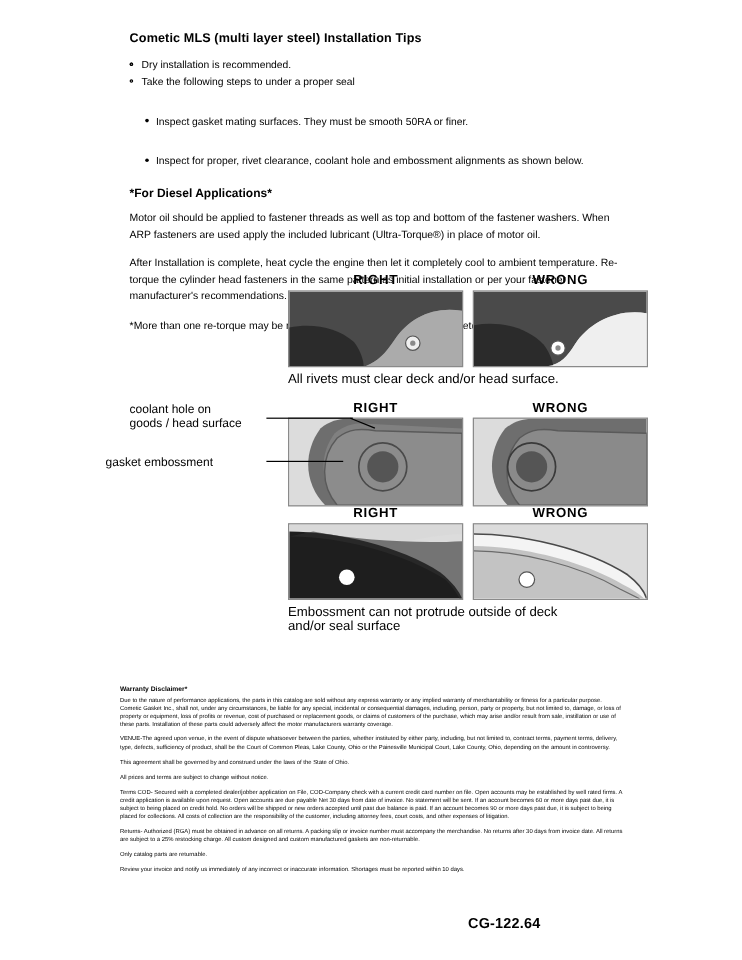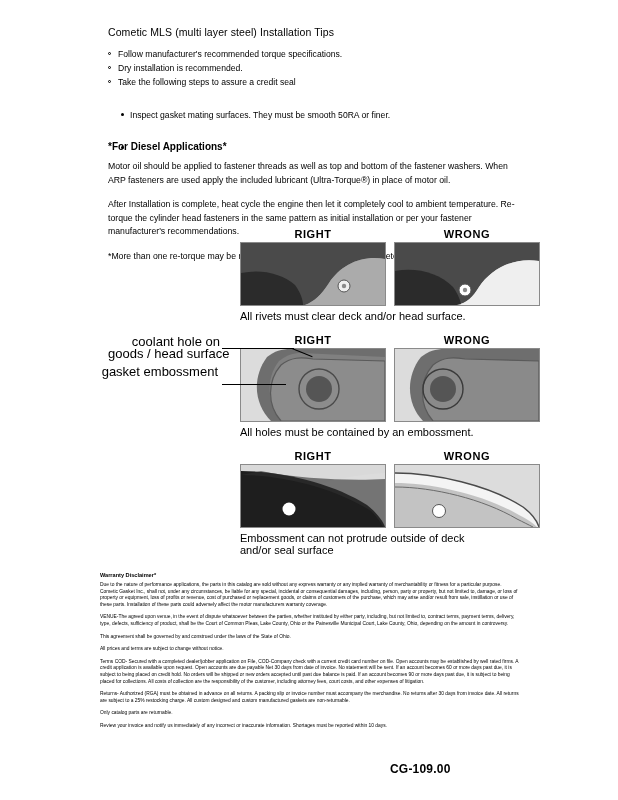--- a/index.html
+++ b/index.html
@@ -24,21 +24,21 @@
   }
   .content {
     position: absolute;
     left: 108px;
     top: 26px;
     width: 420px;
   }
 
   h1.title {
     font-size: 10.5px;
-    font-weight: normal;
+    font-weight: bold;
     margin: 0 0 9px 0;
     letter-spacing: 0.1px;
   }
   .bullet-list {
     margin: 0;
     padding: 0;
     list-style: none;
   }
   .bullet-list li {
     font-size: 8.6px;
@@ -123,23 +123,22 @@
   .caption {
     font-size: 11px;
     margin-top: 4px;
     margin-bottom: 12px;
     line-height: 12px;
   }
 
   
   .annot {
     position: absolute;
-    font-size: 13px;
+    font-size: 10px;
     line-height: 12px;
-    text-align: right;
     white-space: nowrap;
   }
   .leader {
     position: absolute;
     background: #000;
     height: 1px;
   }
 
   
   .warranty {
@@ -172,39 +171,39 @@
 <body>
 
 <div class="page">
 
   <div class="content">
     <h1 class="title">Cometic MLS (multi layer steel) Installation Tips</h1>
 
     <ul class="bullet-list">
       <li>
         <span class="hollow-dot"></span>
-        <span>Follow manufacturer's recommended torque specifications.</span>
       </li>
       <li>
         <span class="hollow-dot"></span>
         <span>Dry installation is recommended.</span>
       </li>
       <li>
         <span class="hollow-dot"></span>
-        <span>Take the following steps to assure a credit seal</span>
+        <span>Take the following steps to under a proper seal</span>
       </li>
     </ul>
 
     <ul class="sub-list">
       <li>
         <span class="solid-dot"></span>
         <span>Inspect gasket mating surfaces.  They must be smooth 50RA or finer.</span>
       </li>
       <li>
         <span class="solid-dot"></span>
+        <span>Inspect for proper, rivet clearance, coolant hole and embossment alignments as shown below.</span>
       </li>
     </ul>
 
     <h2 class="subhead">*For Diesel Applications*</h2>
     <p class="para">Motor oil should be applied to fastener threads as well as top and bottom of the fastener washers. When ARP fasteners are used apply the included lubricant (Ultra-Torque®) in place of motor oil.</p>
     <p class="para">After Installation is complete, heat cycle the engine then let it completely cool to ambient temperature. Re-torque the cylinder head fasteners in the same pattern as initial installation or per your fastener manufacturer's recommendations.</p>
     <p class="para tight">*More than one re-torque may be required to achieve proper fastener stretch*</p>
   </div>
 
   <div class="figures">
@@ -259,21 +258,20 @@
           <svg width="144" height="72" viewBox="0 0 144 72">
             <rect x="0" y="0" width="144" height="72" fill="#dcdcdc"></rect>
             <path d="M144,0 L144,72 L28,72 C12,56 10,28 26,8 C34,2 40,0 50,0 Z" fill="#6e6e6e"></path>
             <path d="M38,72 C24,56 24,32 38,16 C48,8 58,8 70,10 L144,12 L144,72 Z" fill="#8d8d8d" stroke="#5a5a5a" stroke-width="1.2" fill-opacity="0.9"></path>
             <circle cx="48" cy="40" r="13" fill="#555555"></circle>
             <path d="M28,40 a20,20 0 0 1 40,0 a20,20 0 0 1 -40,0" fill="none" stroke="#3a3a3a" stroke-width="1.4"></path>
           </svg>
         </div>
       </div>
     </div>
-    <div class="caption">All holes must be contained by an embossment.</div>
 
     <div class="fig-row">
       <div class="fig-col">
         <div class="fig-label">RIGHT</div>
         <div class="fig-box">
           <svg width="144" height="62" viewBox="0 0 144 62">
             <rect x="0" y="0" width="144" height="62" fill="#dcdcdc"></rect>
             <path d="M144,0 L144,8 C100,10 50,24 16,50 C8,56 4,60 0,62 L0,0 Z" fill="#d9d9d9"></path>
             <path d="M0,62 L0,6 C40,6 92,18 126,40 C136,48 142,56 144,62 Z" fill="#1e1e1e"></path>
             <path d="M0,10 C44,10 96,24 130,46 C136,52 140,58 142,62 L144,62 L144,14 C110,16 60,14 20,6 Z" fill="#2e2e2e" opacity="0.6"></path>
@@ -301,32 +299,32 @@
     </div>
   </div>
 
   <div class="annot" style="left:108px; top:336px; width:112px;">
     <span>coolant hole on</span><br>
     <span>goods / head surface</span>
   </div>
   <div class="leader" style="left:222px; top:348px; width:72px;"></div>
   <div class="leader" style="left:292px; top:348px; width:22px; transform:rotate(22deg); transform-origin:left center;"></div>
 
-  <div class="annot" style="left:88px; top:366px; width:130px;">
+  <div class="annot" style="left:88px; top:380px; width:130px;">
     <span>gasket embossment</span>
   </div>
   <div class="leader" style="left:222px; top:384px; width:64px;"></div>
 
   <div class="warranty">
     <h3>Warranty Disclaimer*</h3>
     <p>Due to the nature of performance applications, the parts in this catalog are sold without any express warranty or any implied warranty of merchantability or fitness for a particular purpose.  Cometic Gasket Inc., shall not, under any circumstances, be liable for any special, incidental or consequential damages, including, person, party or property, but not limited to, damage, or loss of property or equipment, loss of profits or revenue, cost of purchased or replacement goods, or claims of customers of the purchase, which may arise and/or result from sale, instillation or use of these parts.  Installation of these parts could adversely affect the motor manufacturers warranty coverage.</p>
     <p>VENUE-The agreed upon venue, in the event of dispute whatsoever between the parties, whether instituted by either party, including, but not limited to, contract terms, payment terms, delivery, type, defects, sufficiency of product, shall be the Court of Common Pleas, Lake County, Ohio or the Painesville Municipal Court, Lake County, Ohio, depending on the amount in controversy.</p>
     <p>This agreement shall be governed by and construed under the laws of the State of Ohio.</p>
     <p>All prices and terms are subject to change without notice.</p>
     <p>Terms COD- Secured with a completed dealer/jobber application on File, COD-Company check with a current credit card number on file.  Open accounts may be established by well rated firms.  A credit application is available upon request.  Open accounts are due payable Net 30 days from date of invoice.  No statement will be sent.  If an account becomes 60 or more days past due, it is subject to being placed on credit hold.  No orders will be shipped or new orders accepted until past due balance is paid.  If an account becomes 90 or more days past due, it is subject to being placed for collections.  All costs of collection are the responsibility of the customer, including attorney fees, court costs, and other expenses of litigation.</p>
     <p>Returns- Authorized (RGA) must be obtained in advance on all returns.  A packing slip or invoice number must accompany the merchandise.  No returns after 30 days from invoice date.  All returns are subject to a 25% restocking charge.  All custom designed and custom manufactured gaskets are non-returnable.</p>
     <p>Only catalog parts are returnable.</p>
     <p>Review your invoice and notify us immediately of any incorrect or inaccurate information.  Shortages must be reported within 10 days.</p>
   </div>
 
-  <div class="docnum">CG-109.00</div>
+  <div class="docnum">CG-122.64</div>
 
 </div>
 
 </body></html>

